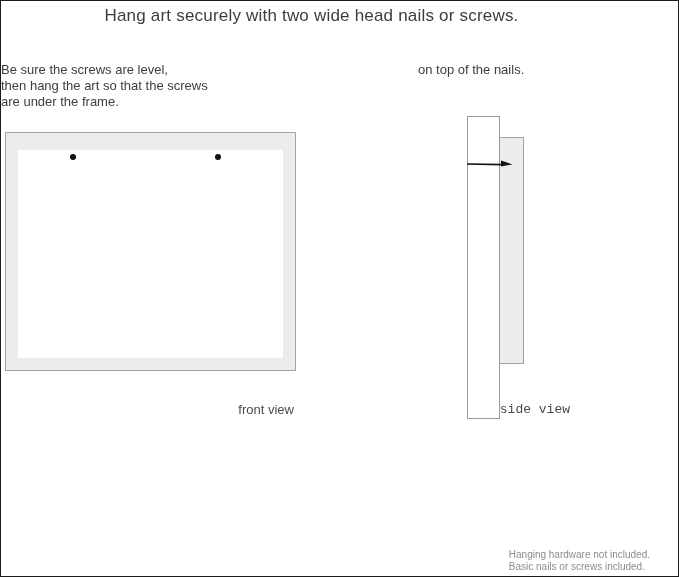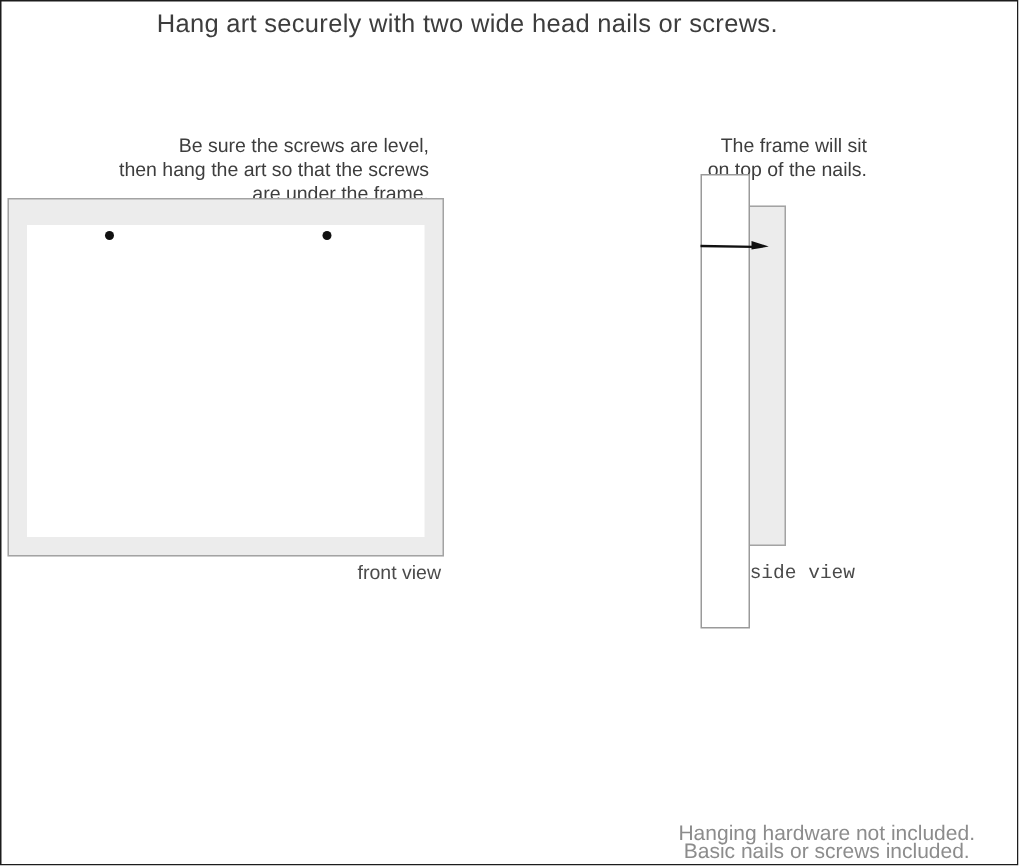--- a/index.html
+++ b/index.html
@@ -27,22 +27,21 @@
     top: 5px; left: 0; width: 621px;
     text-align: center;
     font-size: 17px;
     font-weight: 400;
     letter-spacing: 0.2px;
   }
   .instruction {
     position: absolute;
     font-size: 13px;
     line-height: 16px;
-    text-align: right;
-    margin-top: 27px;
+    text-align: left;
   }
   .instruction-front { top: 61px; left: 0; width: 285px; }
   .instruction-side  { top: 61px; left: 417px; width: 160px; }
 
   .front-frame {
     position: absolute;
     left: 4px; top: 131px;
     width: 291px; height: 239px;
     background: var(--frame-fill);
     border: 1px solid var(--frame-border);
@@ -59,20 +58,21 @@
     background: var(--ink);
   }
   .screw-left  { left: 69px;  top: 153px; }
   .screw-right { left: 214px; top: 153px; }
 
   .view-label {
     position: absolute;
     font-size: 13px;
     color: #4a4a4a;
     text-align: right;
+    margin-top: 28px;
   }
   .front-label { top: 373px; left: 143px; width: 150px; }
   .side-label  { top: 373px; left: 420px; width: 149px; font-family: Liberation Mono, monospace; }
 
   .side-frame-profile {
     position: absolute;
     left: 497px; top: 136px;
     width: 26px; height: 227px;
     background: var(--frame-fill);
     border: 1px solid var(--frame-border);
@@ -88,41 +88,40 @@
     position: absolute;
     left: 464px; top: 156px;
     width: 50px; height: 14px;
   }
   .nail line { stroke: var(--ink); stroke-width: 1.6; }
   .nail polygon { fill: var(--ink); }
 
   .footer-note {
     position: absolute;
     top: 548px; right: 28px;
-    text-align: center;
-    font-size: 14px;
+    text-align: left;
+    font-size: 10px;
     line-height: 12px;
     color: var(--muted-text);
   }
 </style>
 </head>
 <body>
 
 <div class="canvas">
 
   <h1 class="title">Hang art securely with two wide head nails or screws.</h1>
 
   <div class="instruction instruction-front">
     <div class="line">Be sure the screws are level,</div>
     <div class="line">then hang the art so that the screws</div>
     <div class="line">are under the frame.</div>
   </div>
 
   <div class="instruction instruction-side">
-    <div class="line">The frame will sit</div>
     <div class="line">on top of the nails.</div>
   </div>
 
   <div class="front-frame">
     <div class="front-art"></div>
   </div>
   <span class="screw screw-left"></span>
   <span class="screw screw-right"></span>
 
   <div class="view-label front-label">front view</div>

